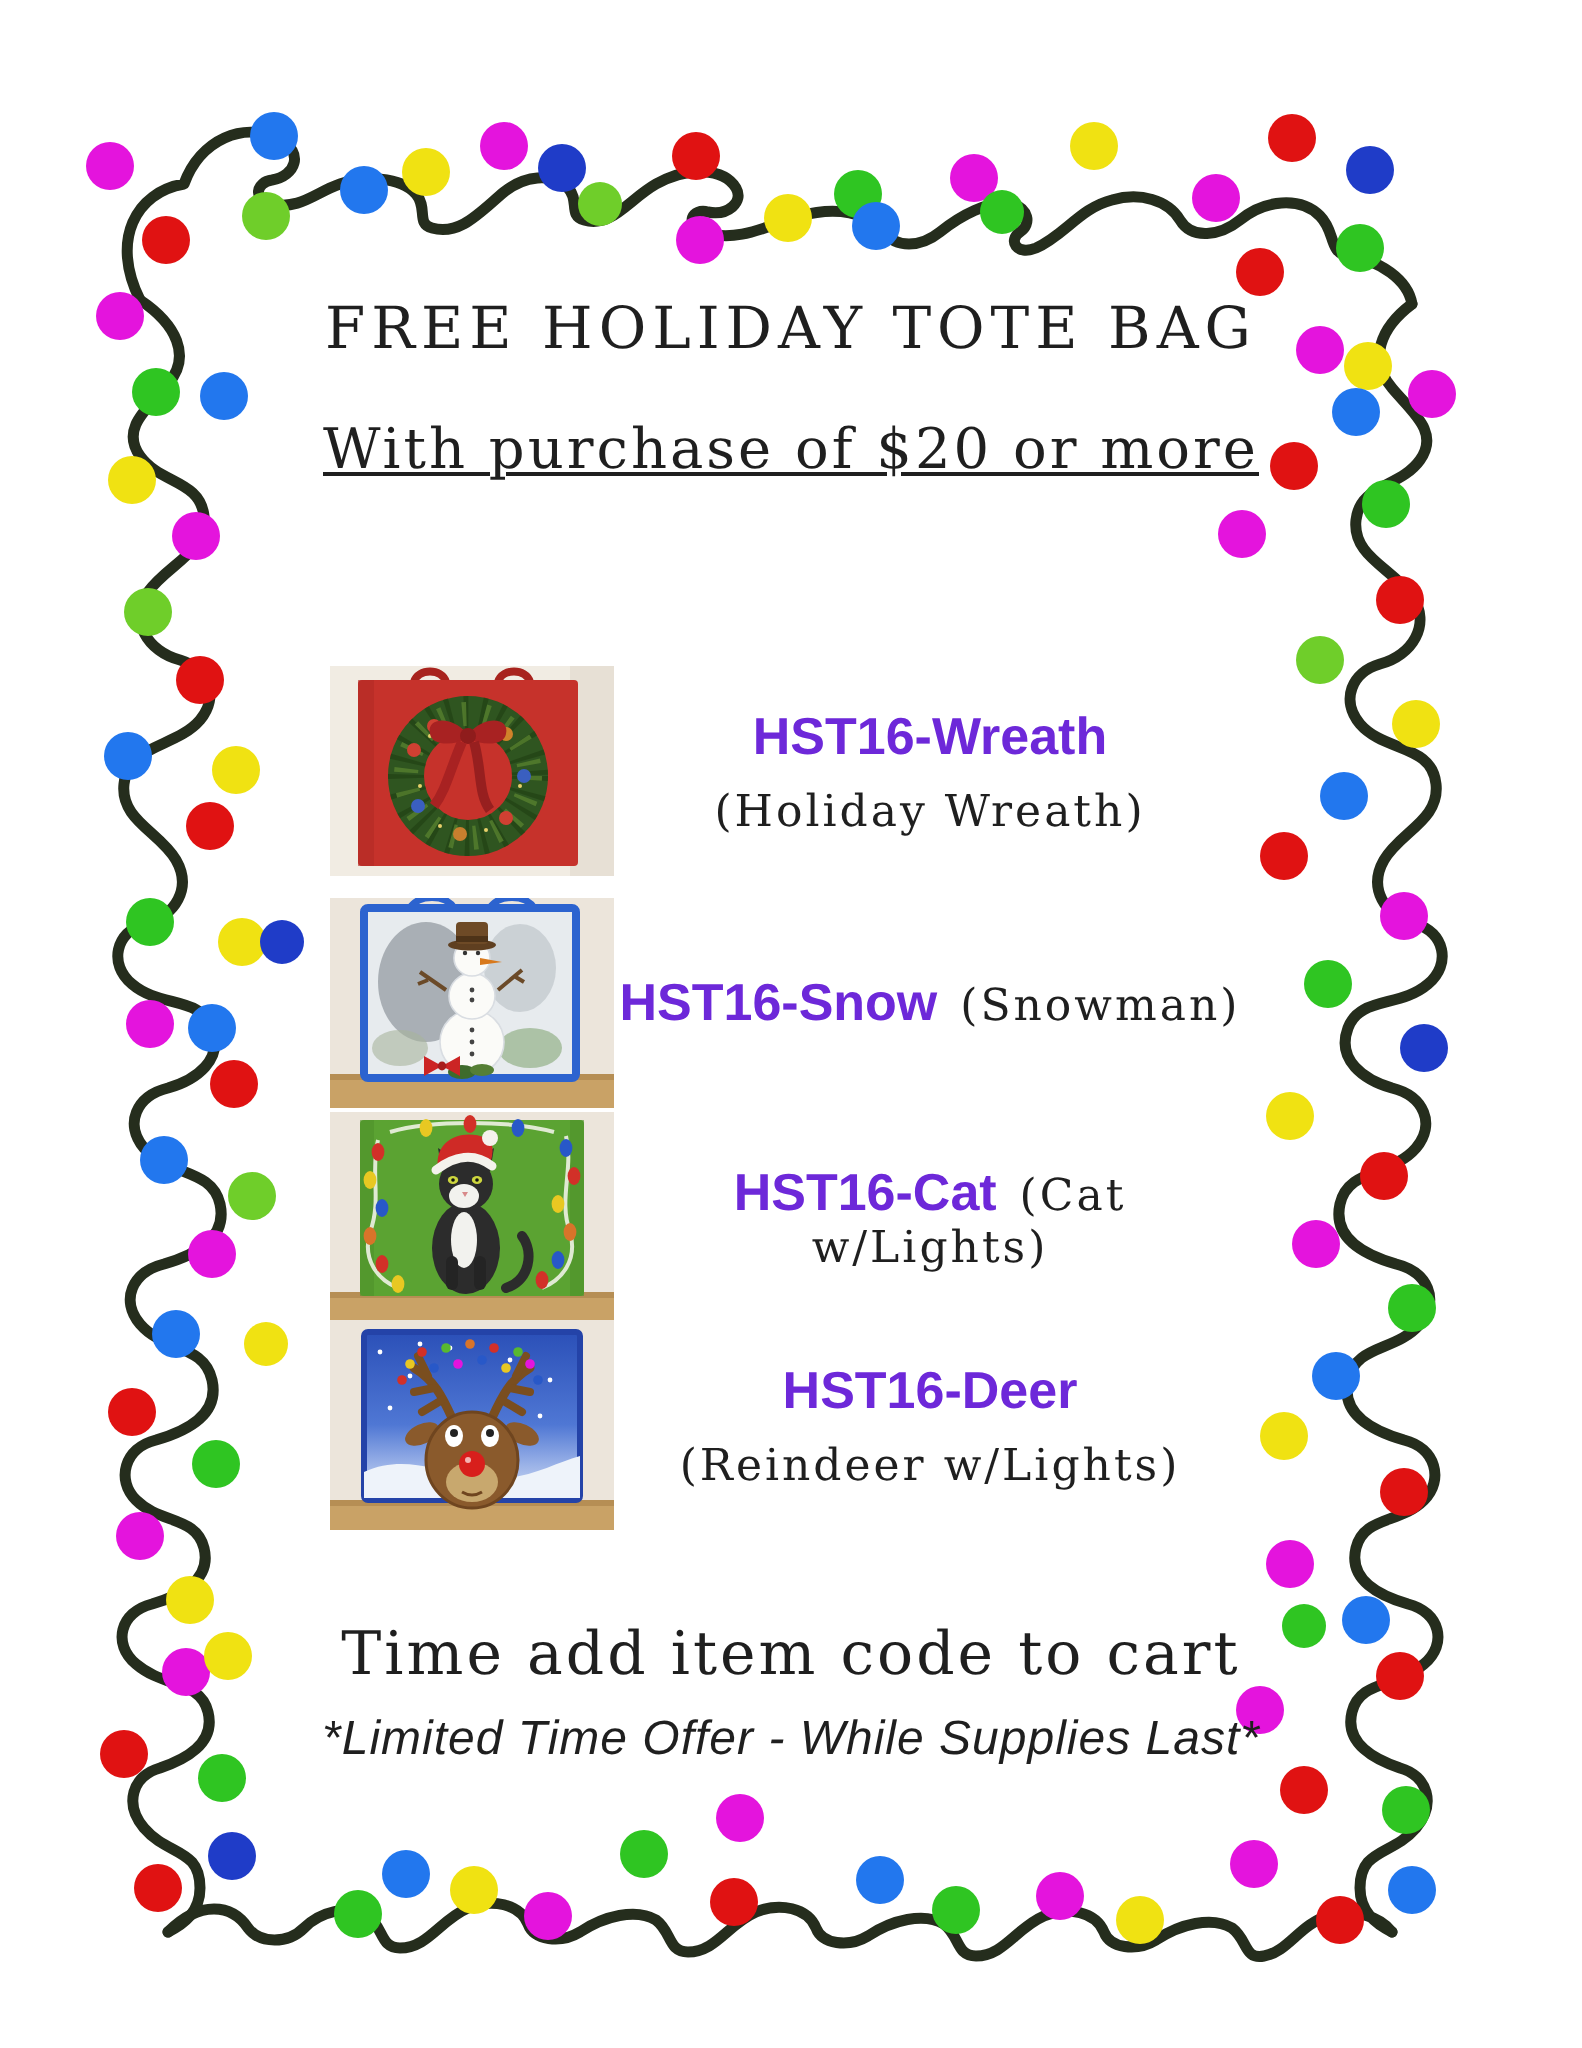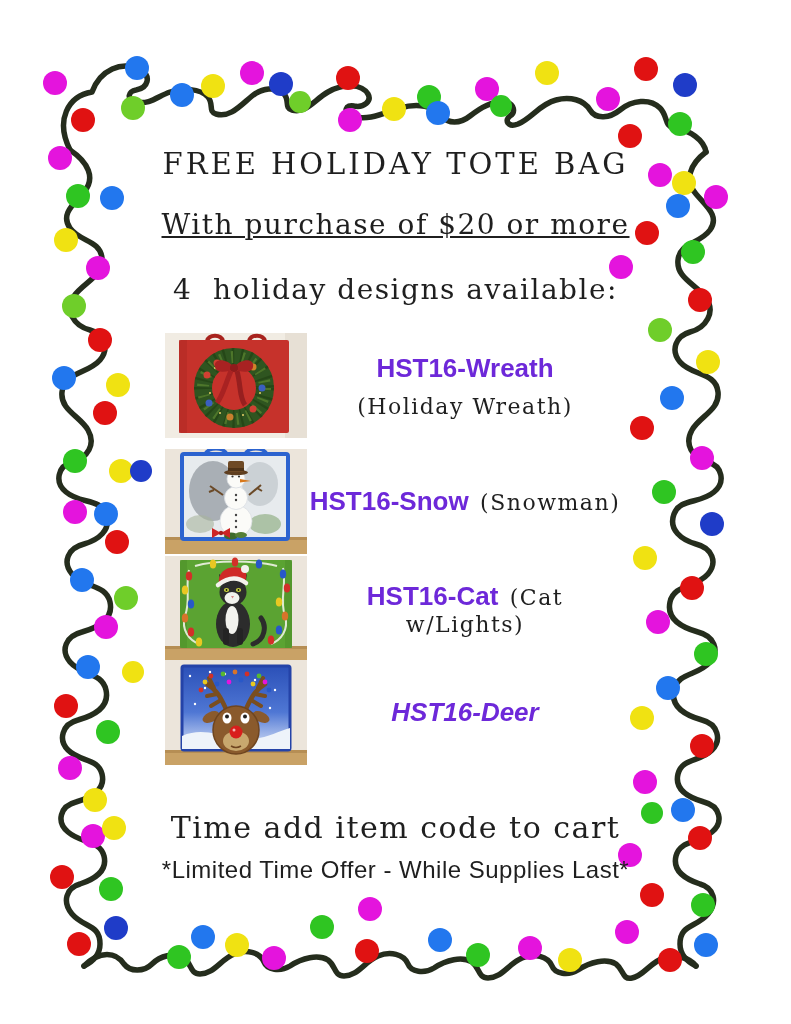--- a/index.html
+++ b/index.html
@@ -16,21 +16,21 @@
   .hdr3{top:273px;font-size:28px;white-space:pre-wrap;}
   .row{position:absolute;left:165px;width:458px;display:flex;align-items:center;}
   .pimg{width:142px;height:105px;flex:0 0 142px;}
   .pimg svg{display:block;}
   .ptext{flex:1;text-align:center;}
   .pcode{font-size:26px;font-weight:600;color:#6d28d9;}
   .pname{font-size:22px;margin-top:10px;}
   .pline .pcode,.pline .pname{display:inline;margin:0;}
   .pline .pname{margin-left:7px;text-align:center;}
   .foot1{top:810px;font-size:30px;}
-  .foot2{top:856px;font-size:24px;font-weight:500;letter-spacing:0.5px;}
+  .foot2{top:856px;font-size:24px;font-style:italic;font-weight:500;letter-spacing:0.5px;}
 </style>
 </head>
 <body>
 
 <div class="page">
 
   <svg class="lights-svg" viewBox="0 0 791 1024" aria-hidden="true">
 
     <path class="wire" d="M70 150 C55 120 68 96 92 92 C100 70 122 60 140 70 C152 76 148 88 136 90 C128 91 126 100 136 102 C150 105 158 96 170 92 C182 88 200 88 208 97 C214 104 208 112 216 114 C230 118 240 106 252 96 C262 88 276 86 284 94 C290 100 284 108 292 110 C306 114 314 100 328 92 C344 83 362 84 368 94 C372 101 364 108 354 106 C346 104 342 112 352 116 C368 122 386 112 400 108 C418 103 434 106 442 116 C448 124 460 124 470 116 C480 108 494 100 506 102 C514 104 516 112 510 116 C504 120 508 128 518 124 C532 118 540 104 556 100 C570 96 584 100 590 110 C596 120 610 118 620 110 C632 100 650 98 660 108 C668 116 664 126 674 128 C690 130 704 140 706 152"></path>
 
@@ -136,21 +136,20 @@
       <circle class="bM" cx="370" cy="909" r="12"></circle>
     <circle class="bR" cx="367" cy="951" r="12"></circle>
       <circle class="bB" cx="440" cy="940" r="12"></circle>
     <circle class="bG" cx="478" cy="955" r="12"></circle>
       <circle class="bM" cx="530" cy="948" r="12"></circle>
     <circle class="bY" cx="570" cy="960" r="12"></circle>
   </svg>
 
   <div class="ctr curly hdr1">FREE HOLIDAY TOTE BAG</div>
   <div class="ctr curly hdr2">With purchase of $20 or more</div>
-  <div class="ctr curly hdr3">4  holiday designs available:</div>
 
   <div class="row" style="top:333px;">
     <div class="pimg">
       <svg viewBox="0 0 142 105" width="142" height="105">
         <rect width="142" height="105" fill="#f1ece3"></rect>
         <rect x="120" width="22" height="105" fill="#e7e0d5"></rect>
         <path d="M42 8 C44 1 56 1 58 8" stroke="#a8231e" stroke-width="4" fill="none"></path>
         <path d="M84 8 C86 1 98 1 100 8" stroke="#a8231e" stroke-width="4" fill="none"></path>
         <rect x="14" y="7" width="110" height="93" rx="2" fill="#c6322b"></rect>
         <rect x="14" y="7" width="8" height="93" fill="#b32a24" opacity="0.6"></rect>
@@ -270,21 +269,21 @@
         <rect x="58" y="72" width="6" height="17" rx="3" fill="#242424"></rect>
         <rect x="72" y="72" width="6" height="17" rx="3" fill="#242424"></rect>
       </svg>
     </div>
     <div class="ptext pline">
       <span class="pcode">HST16-Cat</span>
       <span class="pname curly">(Cat w/Lights)</span>
     </div>
   </div>
 
-  <div class="row" style="top:660px;font-style:italic;">
+  <div class="row" style="top:660px;">
     <div class="pimg">
       <svg viewBox="0 0 142 105" width="142" height="105">
         <defs>
           <linearGradient id="sky" x1="0" y1="0" x2="0" y2="1">
             <stop offset="0" stop-color="#2b50b8"></stop>
               <stop offset="0.55" stop-color="#4f77d4"></stop>
             <stop offset="0.8" stop-color="#9db4e8"></stop>
               <stop offset="1" stop-color="#d8e2f4"></stop>
           </linearGradient>
         </defs>
@@ -326,19 +325,20 @@
           <ellipse cx="80" cy="58" rx="4.5" ry="5.5" fill="#fff"></ellipse>
         <circle cx="62" cy="56.5" r="2" fill="#222"></circle>
           <circle cx="80" cy="56.5" r="2" fill="#222"></circle>
         <circle cx="71" cy="72" r="6.5" fill="#d81f1c"></circle>
           <circle cx="69" cy="70" r="1.5" fill="#f4b4b2"></circle>
         <path d="M66 86 Q71 89 76 86" stroke="#6f451f" stroke-width="1.5" fill="none"></path>
       </svg>
     </div>
     <div class="ptext">
       <div class="pcode">HST16-Deer</div>
+      <div class="pname curly">(Reindeer w/Lights)</div>
     </div>
   </div>
 
   <div class="ctr curly foot1">Time add item code to cart</div>
   <div class="ctr foot2">*Limited Time Offer - While Supplies Last*</div>
 
 </div>
 
 </body></html>

